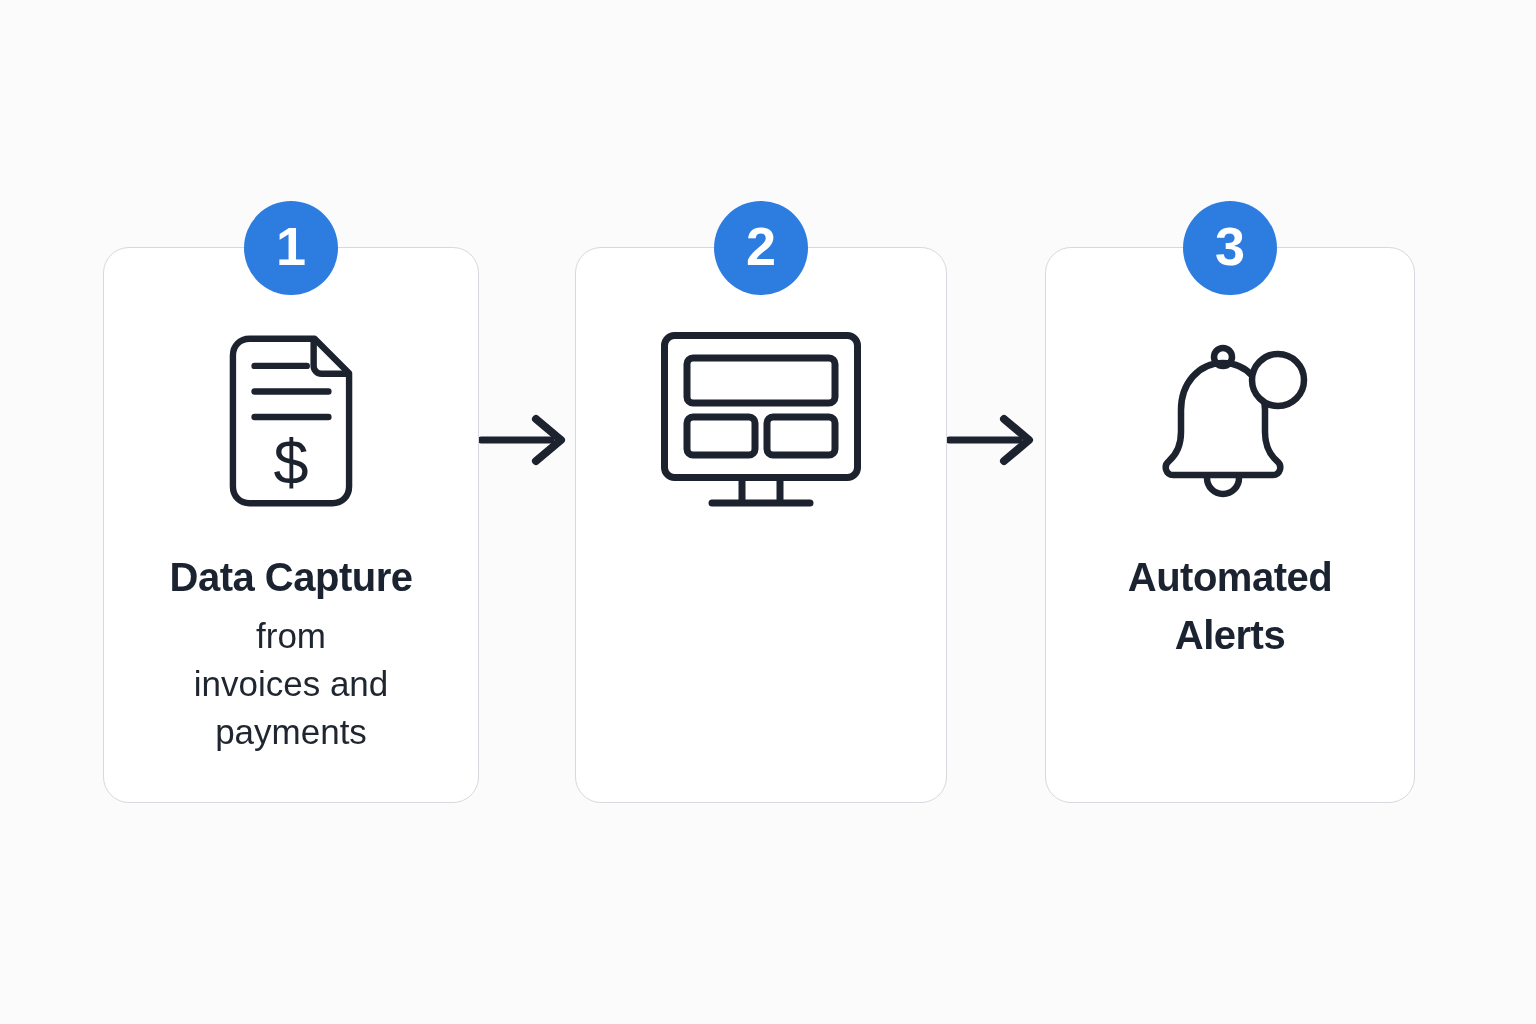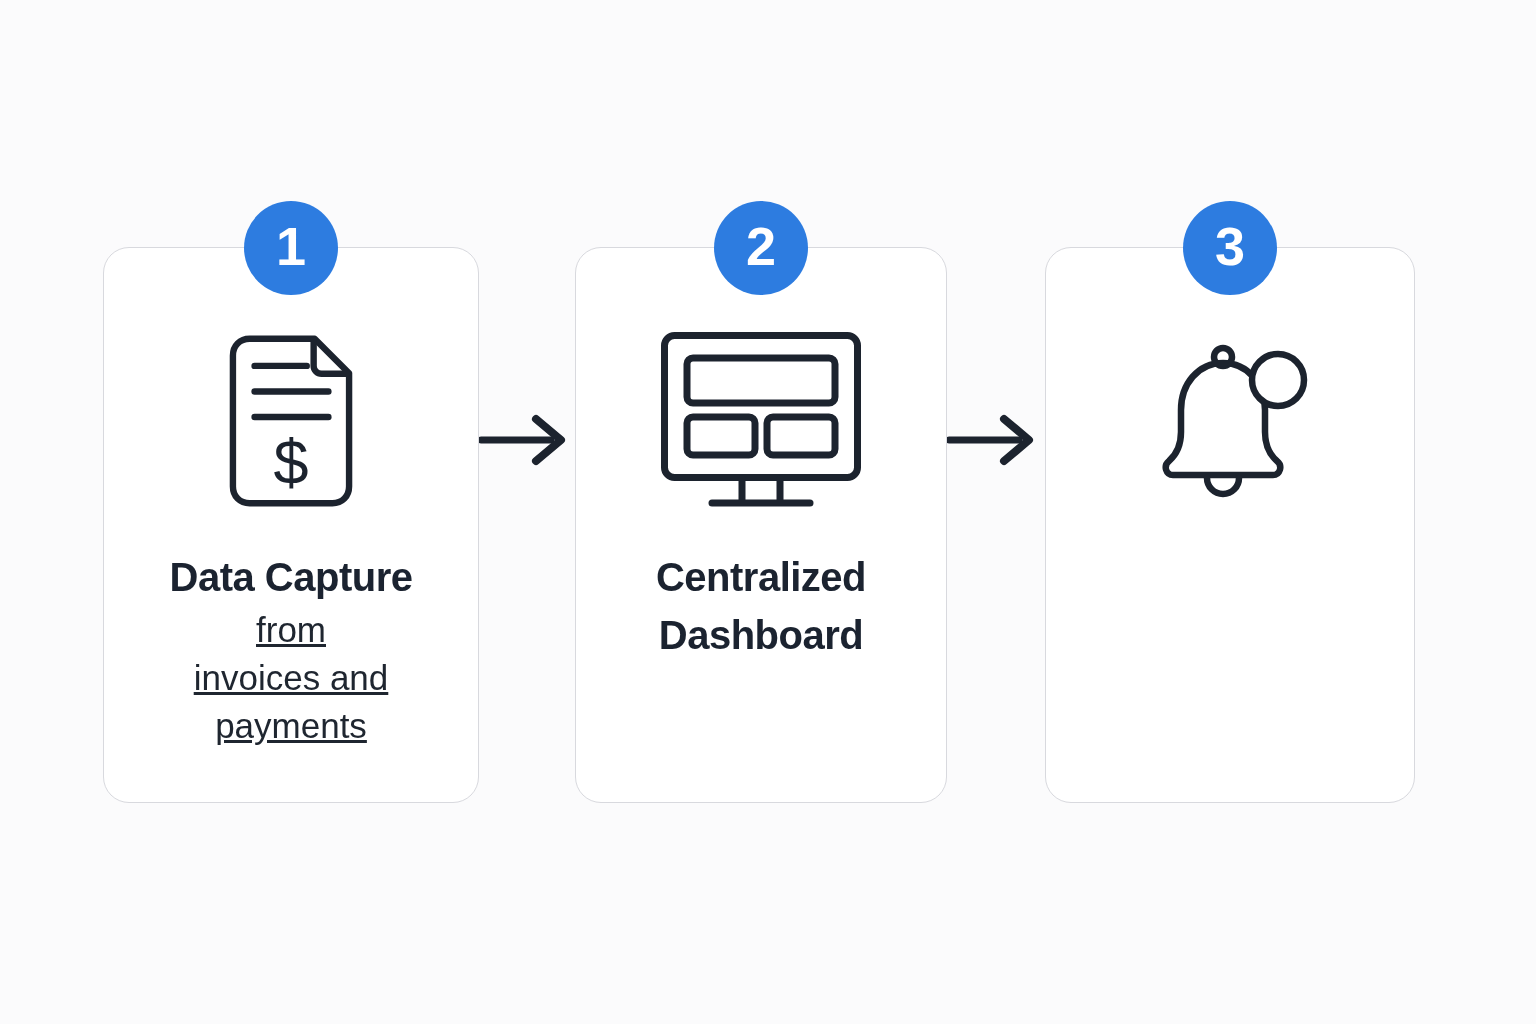--- a/index.html
+++ b/index.html
@@ -53,26 +53,26 @@
   }
   .step-title{
     font-size:40px;
     font-weight:700;
     line-height:58px;
     letter-spacing:-0.5px;
     color:#1B2330;
     white-space:pre-line;
   }
   .step-subtitle{
+    margin-top:6px;
     font-size:35px;
     font-weight:400;
     line-height:48px;
     color:#1F2630;
     white-space:pre-line;
-    text-decoration:underline;
   }
   .arrow{
     position:absolute;
     top:412px;
     width:88px;height:56px;
   }
   .arrow-1{left:479px;}
   .arrow-2{left:947px;}
   svg .ink{
     stroke:#1C232E;
@@ -121,22 +121,20 @@
       <svg width="200" height="178" viewBox="0 0 200 178">
         <rect class="ink" stroke-width="7" x="3.5" y="3.5" width="193" height="142" rx="10"></rect>
         <rect class="ink" stroke-width="7" x="26" y="26" width="148" height="45" rx="6"></rect>
         <rect class="ink" stroke-width="7" x="26" y="85" width="68" height="38" rx="6"></rect>
         <rect class="ink" stroke-width="7" x="106" y="85" width="68" height="38" rx="6"></rect>
         <path class="ink" stroke-width="7" d="M81 147 V168 M119 147 V168"></path>
         <path class="ink" stroke-width="7" d="M51 171 H149"></path>
       </svg>
     </div>
     <div class="card-text">
-      <div class="step-title">Centralized
-Dashboard</div>
     </div>
   </div>
 
   <svg class="arrow arrow-2" viewBox="0 0 88 56">
     <path class="ink" stroke-width="7" d="M2 28 H72"></path>
     <path class="ink" stroke-width="8" d="M57 7 L82 28 L57 49"></path>
   </svg>
 
   <div class="step-card card-3">
     <div class="badge">
@@ -144,16 +142,18 @@
     </div>
     <div class="icon-wrap">
       <svg width="156" height="156" viewBox="0 0 156 156">
         <circle class="ink" stroke-width="6.5" cx="71" cy="14" r="9"></circle>
         <path class="ink" stroke-width="6.5" d="M71 20 C46 20 29 41 29 67 V89 C29 101 25 111 17 118 C11 123 14 132 21 132 H121 C128 132 131 123 125 118 C117 111 113 101 113 89 V67 C113 41 96 20 71 20 Z"></path>
         <path class="ink" stroke-width="6.5" d="M55 135 A16 16 0 0 0 87 135"></path>
         <circle cx="126" cy="37" r="26" fill="#FFFFFF" stroke="#1C232E" stroke-width="6.5"></circle>
       </svg>
     </div>
     <div class="card-text">
+      <div class="step-title">Automated
+Alerts</div>
     </div>
   </div>
 
 </div>
 
 </body></html>

